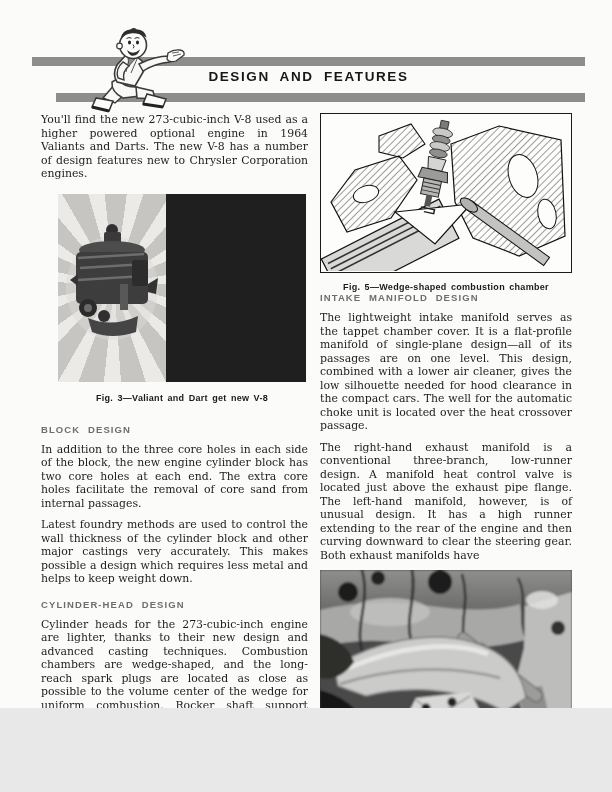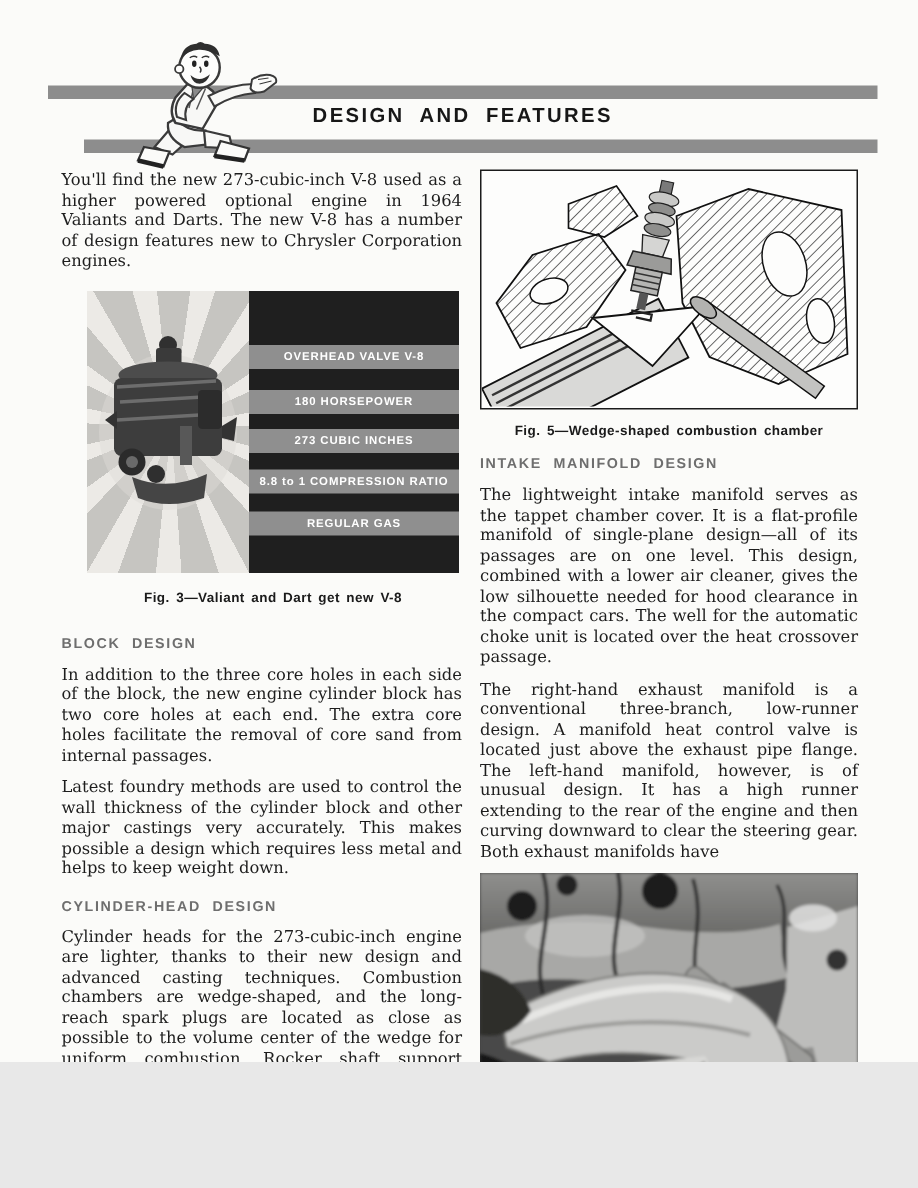--- a/index.html
+++ b/index.html
@@ -55,21 +55,21 @@
     white-space:nowrap;
   }
   .band1{top:36px;} .band2{top:66px;} .band3{top:92px;} .band4{top:119px;} .band5{top:147px;}
   .fig1-caption{margin-top:11px; margin-left:17px; width:248px;}
   
   .fig2{width:252px; height:160px; border:1.5px solid #1b1b1b; background:#fdfdfc; overflow:hidden;}
   .fig2-caption{margin-top:9px;}
   .fig3{width:252px; height:174px; margin-top:8px; background:#3f3f3f; overflow:hidden;}
   .fig3-caption{margin-top:9px;}
   
-  .mt8{margin-top:8px;} .mt12{margin-top:12px;} .mt13{margin-top:13px;}
+  .mt8{margin-top:8px;} .mt12{} .mt13{margin-top:13px;}
   .mt14{margin-top:14px;} .mt21{margin-top:21px;}
   
   .page-num{
     position:absolute; left:549px; top:753px; width:14px; height:14px;
     border-radius:50%; background:var(--page-circle); color:#fff;
     font-family:"Liberation Sans",sans-serif; font-weight:bold; font-size:8.5px;
     line-height:14px; text-align:center;
   }
 </style>
 </head>
@@ -127,27 +127,20 @@
           <path d="M16,34 L82,30 M18,44 L84,40 M16,56 L82,52" stroke="#6d6d6d" stroke-width="2.5" fill="none"></path>
           <rect x="70" y="36" width="16" height="26" rx="3" fill="#2c2c2c"></rect>
           <circle cx="26" cy="84" r="9" fill="#2b2b2b"></circle>
           <circle cx="26" cy="84" r="4" fill="#6a6a6a"></circle>
           <circle cx="42" cy="92" r="6" fill="#2f2f2f"></circle>
           <path d="M26,94 Q50,104 76,92 L74,108 Q50,116 30,108 Z" fill="#454545"></path>
           <rect x="58" y="60" width="8" height="26" fill="#585858"></rect>
           <path d="M8,56 L16,50 L16,62 Z" fill="#333"></path>
           <path d="M86,60 L96,54 L94,70 L86,68 Z" fill="#333"></path>
         </svg>
-      </div>
-      <div class="fig1-right">
-        <div class="band band1">OVERHEAD VALVE V-8</div>
-        <div class="band band2">180 HORSEPOWER</div>
-        <div class="band band3">273 CUBIC INCHES</div>
-        <div class="band band4">8.8 to 1 COMPRESSION RATIO</div>
-        <div class="band band5">REGULAR GAS</div>
       </div>
     </div>
     <div class="caption fig1-caption">Fig. 3—Valiant and Dart get new V-8</div>
 
     <div class="sec-heading mt21">BLOCK DESIGN</div>
     <p class="body mt8">In addition to the three core holes in each side of the block, the new engine cylinder block has two core holes at each end. The extra core holes facilitate the removal of core sand from internal passages.</p>
     <p class="body mt8">Latest foundry methods are used to control the wall thickness of the cylinder block and other major castings very accurately. This makes possible a design which requires less metal and helps to keep weight down.</p>
 
     <div class="sec-heading mt13">CYLINDER-HEAD DESIGN</div>
     <p class="body mt8">Cylinder heads for the 273-cubic-inch engine are lighter, thanks to their new design and advanced casting techniques. Combustion chambers are wedge-shaped, and the long-reach spark plugs are located as close as possible to the volume center of the wedge for uniform combustion. Rocker shaft support brackets and valve guides are cast into the head. Because the valves are located in a straight line in the head, the intake and exhaust rocker arms are identical.</p>

